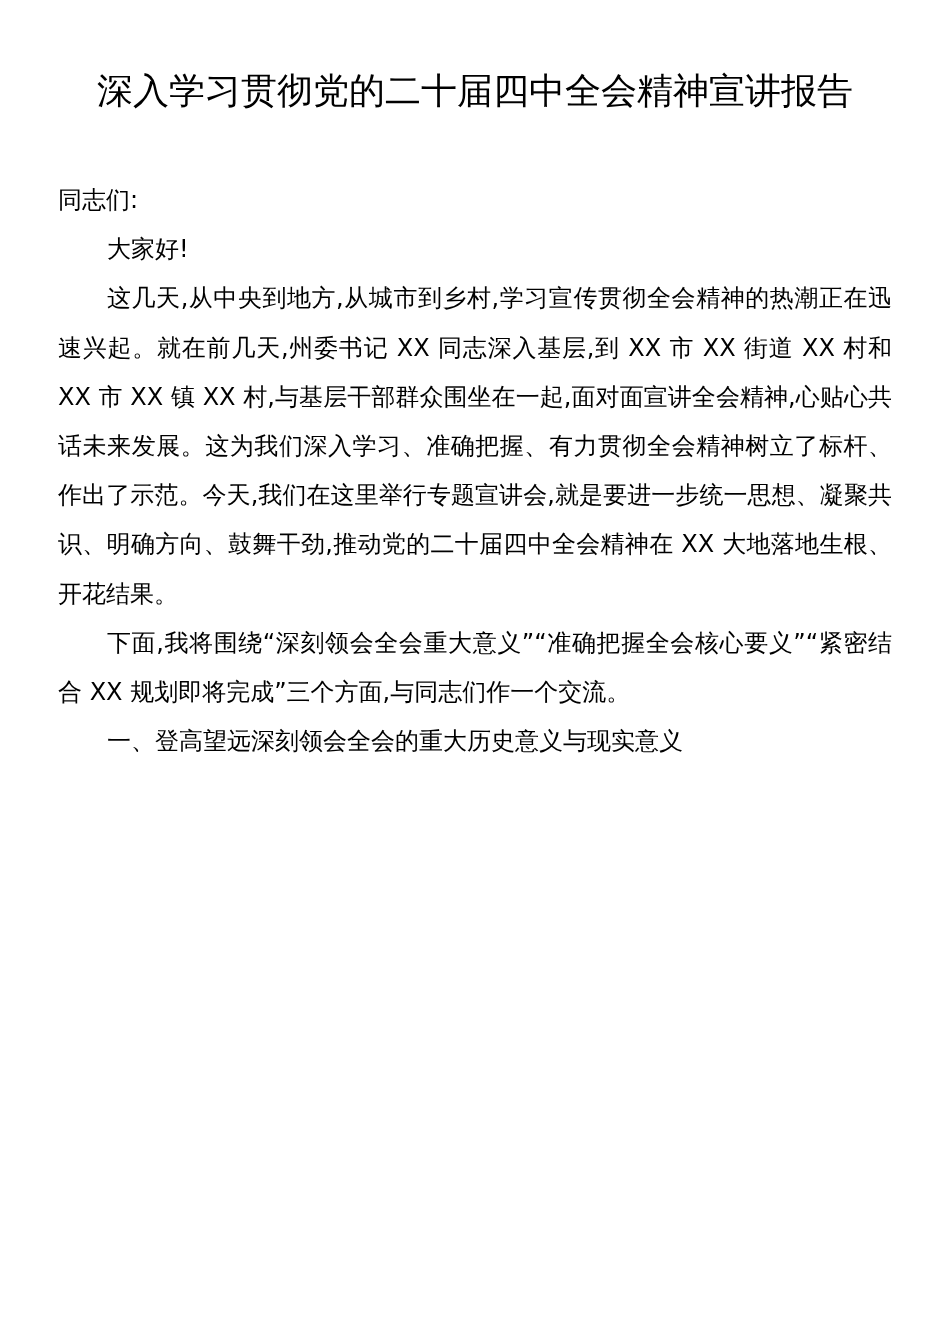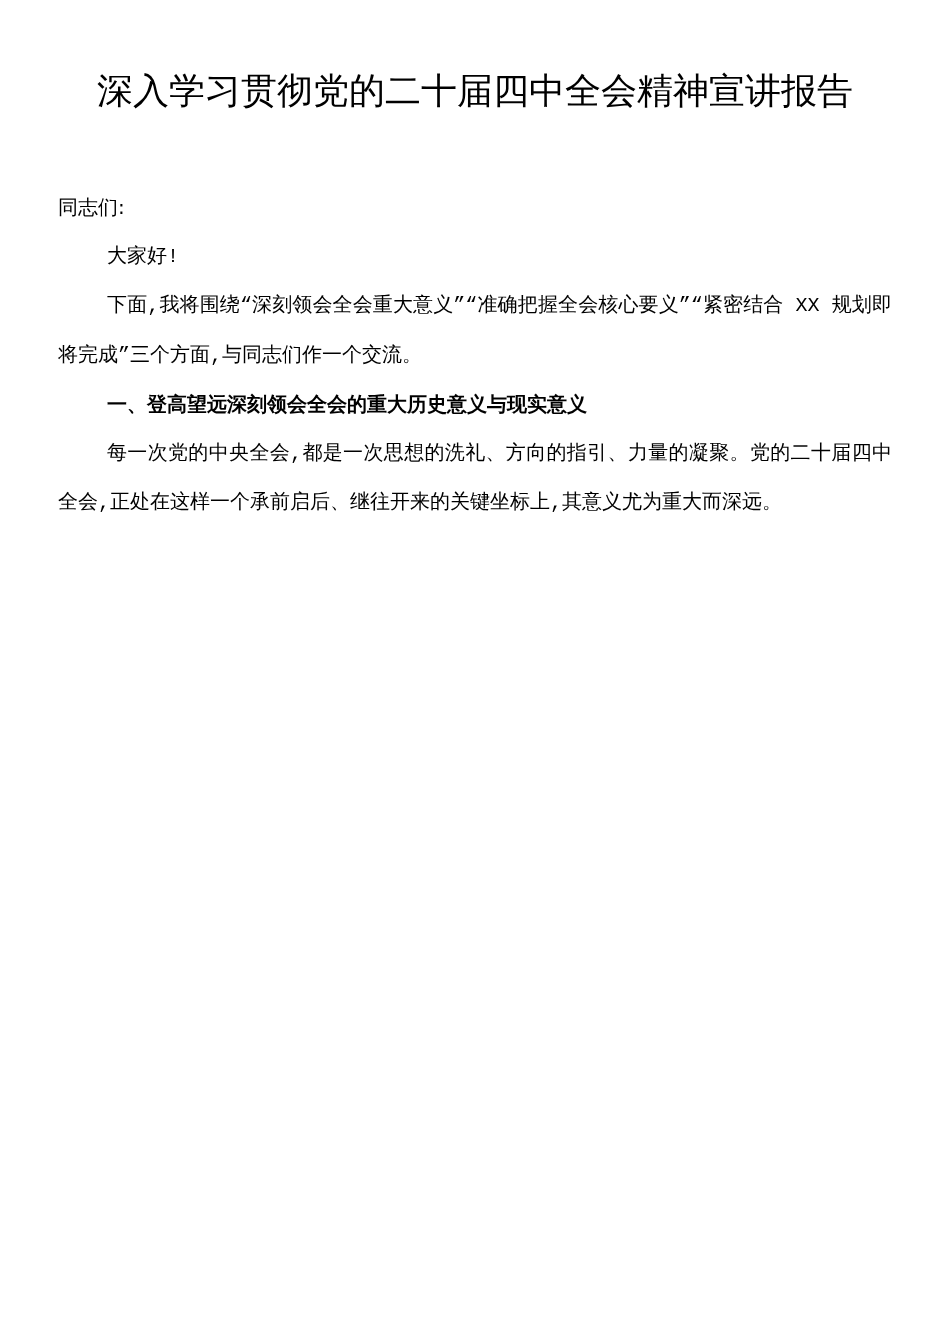--- a/index.html
+++ b/index.html
@@ -1,31 +1,31 @@
 <!DOCTYPE html>
 <html><head>
 <meta charset="utf-8">
 <style>
   html, body { margin: 0; padding: 0; background: #ffffff; }
   body { width: 950px; height: 1344px; overflow: hidden; position: relative;
          font-family: "DejaVu Sans", "Liberation Sans", sans-serif; color: #000; }
   .page { position: absolute; left: 58px; top: 0; width: 834px; }
   .title { position: absolute; left: 0; top: 68px; width: 834px; text-align: center;
            font-size: 36px; letter-spacing: 0px; line-height: 46px; white-space: nowrap; }
-  .body { position: absolute; left: 0; top: 183px; width: 834px; font-size: 20px;
+  .body { position: absolute; left: 0; top: 176px; width: 834px; font-size: 24px;
           line-height: 49.2px; text-align: justify; }
   .p { margin: 0; }
-  .indent { text-indent: 49px; font-family: Liberation Mono, monospace; }
-  .heading { text-indent: 49px; font-weight: bold; }
+  .indent { text-indent: 49px; }
+  .heading { text-indent: 49px; }
 </style>
 </head>
 <body>
 
 <div class="page">
   <div class="title">深入学习贯彻党的二十届四中全会精神宣讲报告</div>
   <div class="body">
     <p class="p">同志们:</p>
     <p class="p indent">大家好!</p>
+    <p class="p indent">这几天,从中央到地方,从城市到乡村,学习宣传贯彻全会精神的热潮正在迅速兴起。就在前几天,州委书记 XX 同志深入基层,到 XX 市 XX 街道 XX 村和 XX 市 XX 镇 XX 村,与基层干部群众围坐在一起,面对面宣讲全会精神,心贴心共话未来发展。这为我们深入学习、准确把握、有力贯彻全会精神树立了标杆、作出了示范。今天,我们在这里举行专题宣讲会,就是要进一步统一思想、凝聚共识、明确方向、鼓舞干劲,推动党的二十届四中全会精神在 XX 大地落地生根、开花结果。</p>
     <p class="p indent">下面,我将围绕“深刻领会全会重大意义”“准确把握全会核心要义”“紧密结合 XX 规划即将完成”三个方面,与同志们作一个交流。</p>
     <p class="p heading">一、登高望远深刻领会全会的重大历史意义与现实意义</p>
-    <p class="p indent">每一次党的中央全会,都是一次思想的洗礼、方向的指引、力量的凝聚。党的二十届四中全会,正处在这样一个承前启后、继往开来的关键坐标上,其意义尤为重大而深远。</p>
   </div>
 </div>
 
 </body></html>

